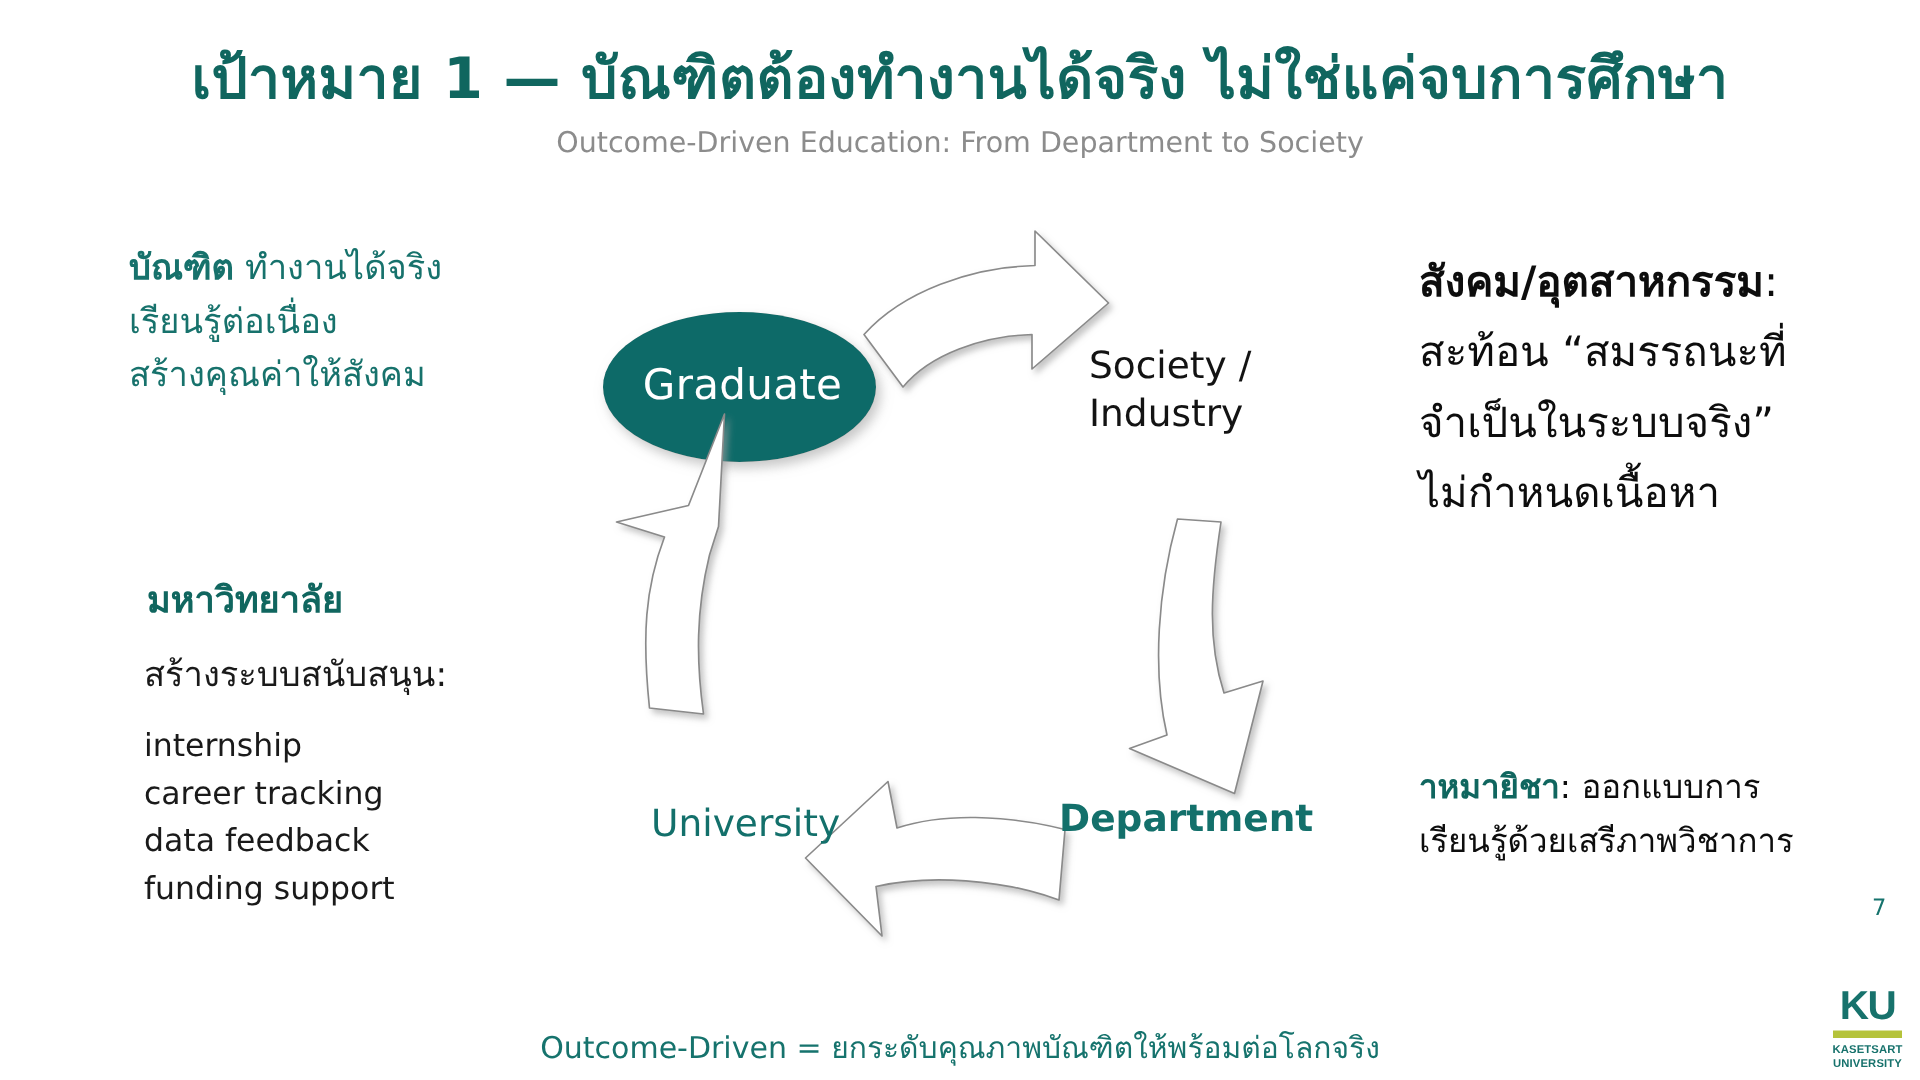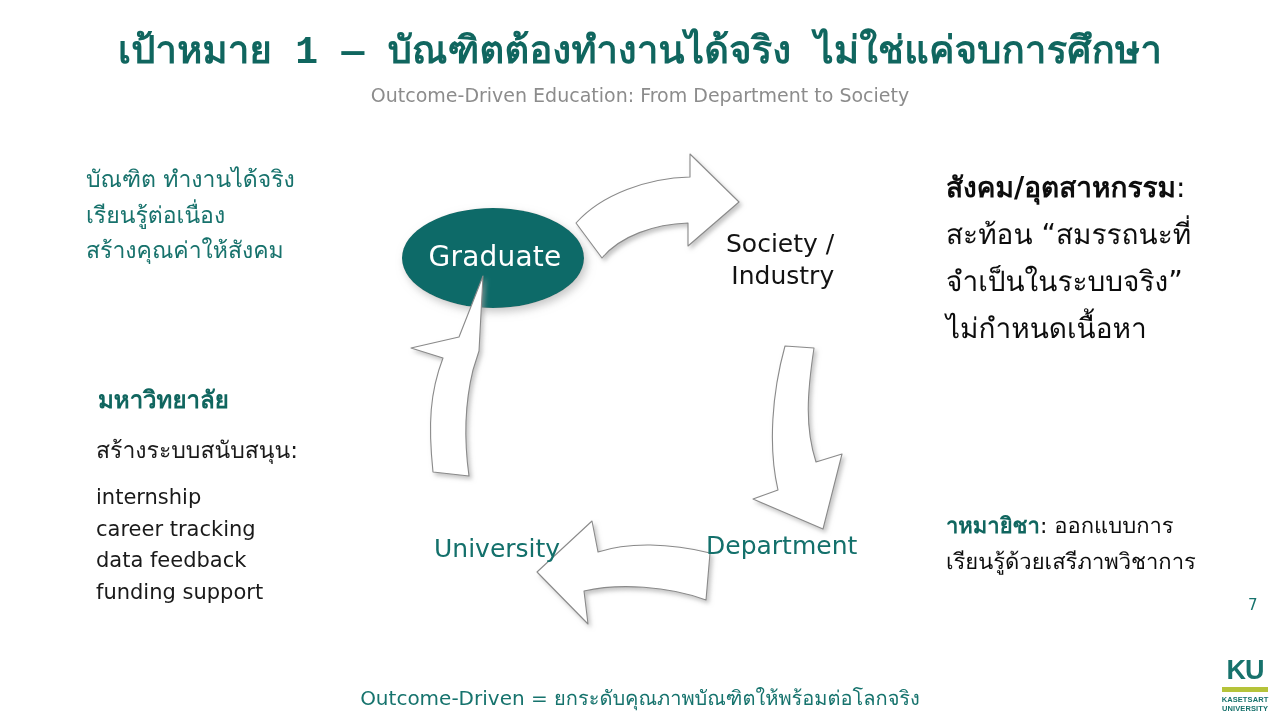--- a/index.html
+++ b/index.html
@@ -26,21 +26,20 @@
     position: absolute;
     top: 30px;
     left: 0;
     width: 1280px;
     text-align: center;
     font-size: 38px;
     font-weight: bold;
     color: #10665f;
     line-height: 1.2;
     letter-spacing: 0.3px;
-    font-family: Liberation Mono, monospace;
   }
   .subtitle {
     position: absolute;
     top: 84px;
     left: 0;
     width: 1280px;
     text-align: center;
     font-size: 19px;
     font-weight: normal;
     color: #8c8c8c;
@@ -51,21 +50,21 @@
   .left-block-1 {
     position: absolute;
     left: 86px;
     top: 162px;
     width: 300px;
     font-size: 23px;
     line-height: 1.55;
     color: #17726c;
   }
   .left-block-1 .ln { white-space: nowrap; }
-  .left-block-1 .b { font-weight: normal; }
+  .left-block-1 .b { font-weight: bold; }
 
   .left-heading-2 {
     position: absolute;
     left: 98px;
     top: 385px;
     font-size: 24px;
     font-weight: bold;
     color: #10665f;
     line-height: 1.3;
   }
@@ -142,26 +141,27 @@
   .lbl {
     position: absolute;
     font-size: 25px;
     line-height: 1.28;
     white-space: nowrap;
   }
   .lbl-society {
     left: 726px;
     top: 228px;
     color: #131313;
-    text-align: right;
+    text-align: left;
   }
   .lbl-department {
     left: 706px;
     top: 530px;
     color: #13706b;
+    font-weight: bold;
   }
   .lbl-university {
     left: 434px;
     top: 533px;
     color: #13706b;
   }
 
   
   .footer-caption {
     position: absolute;

